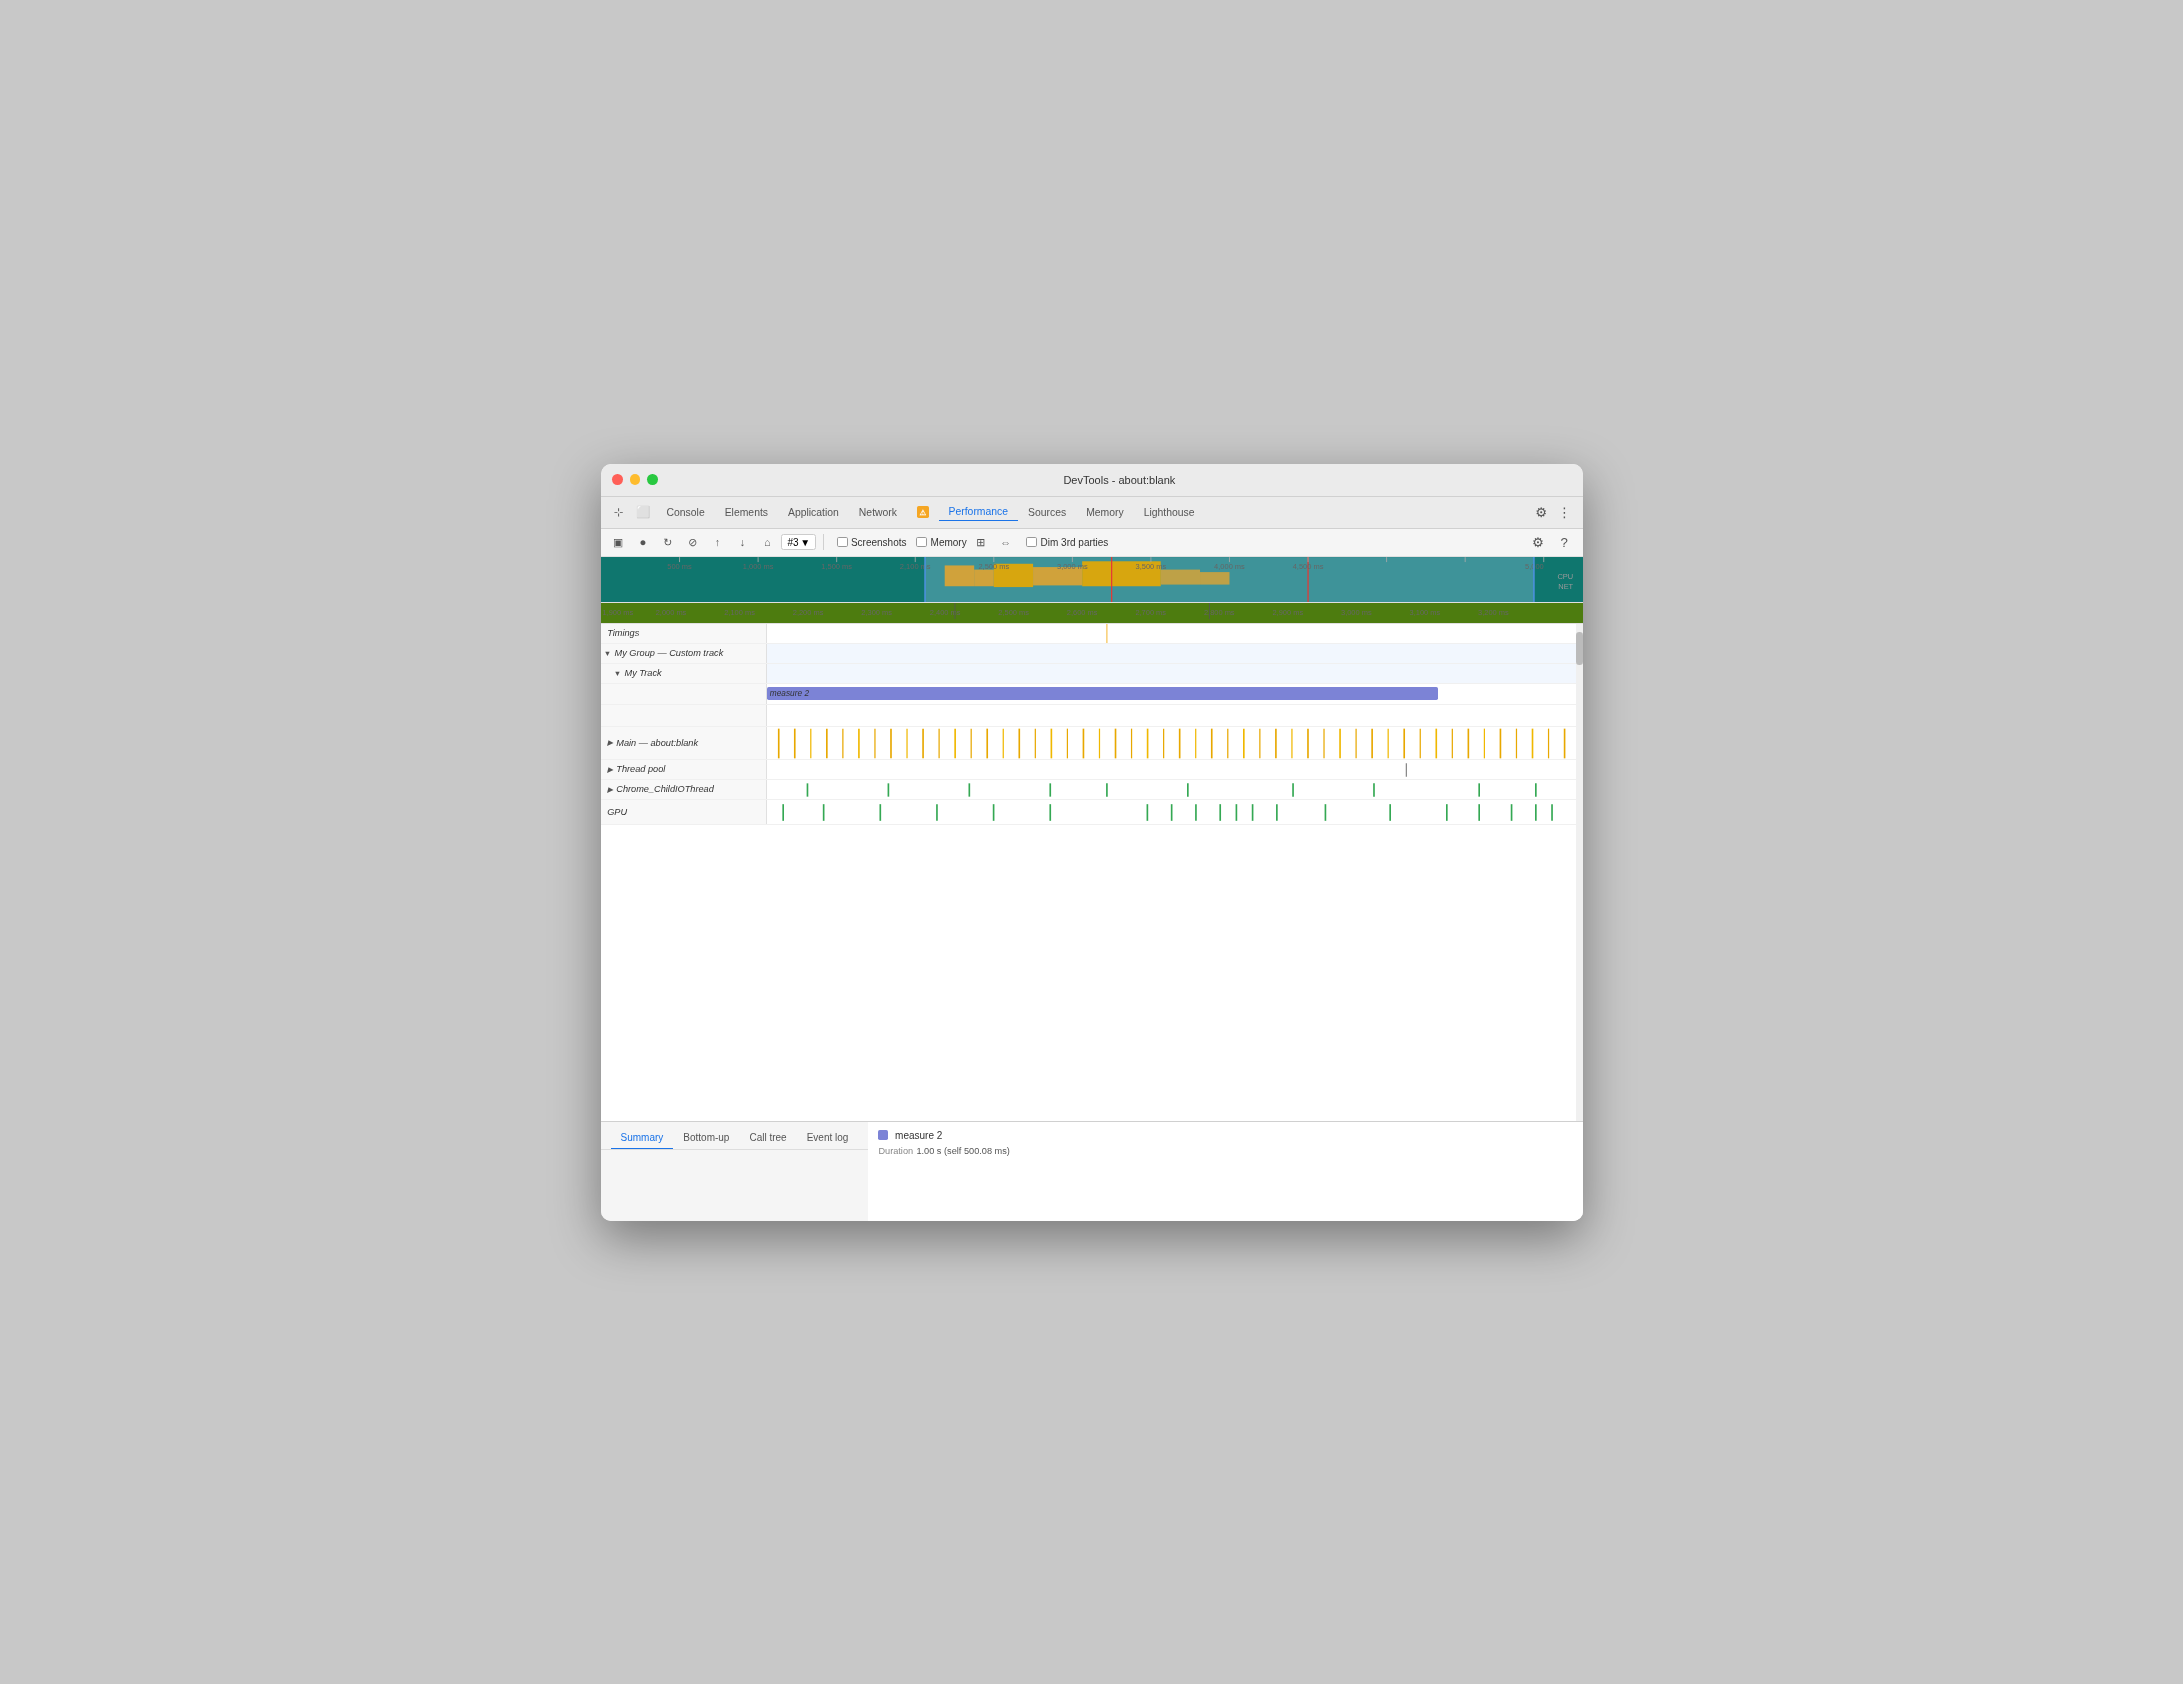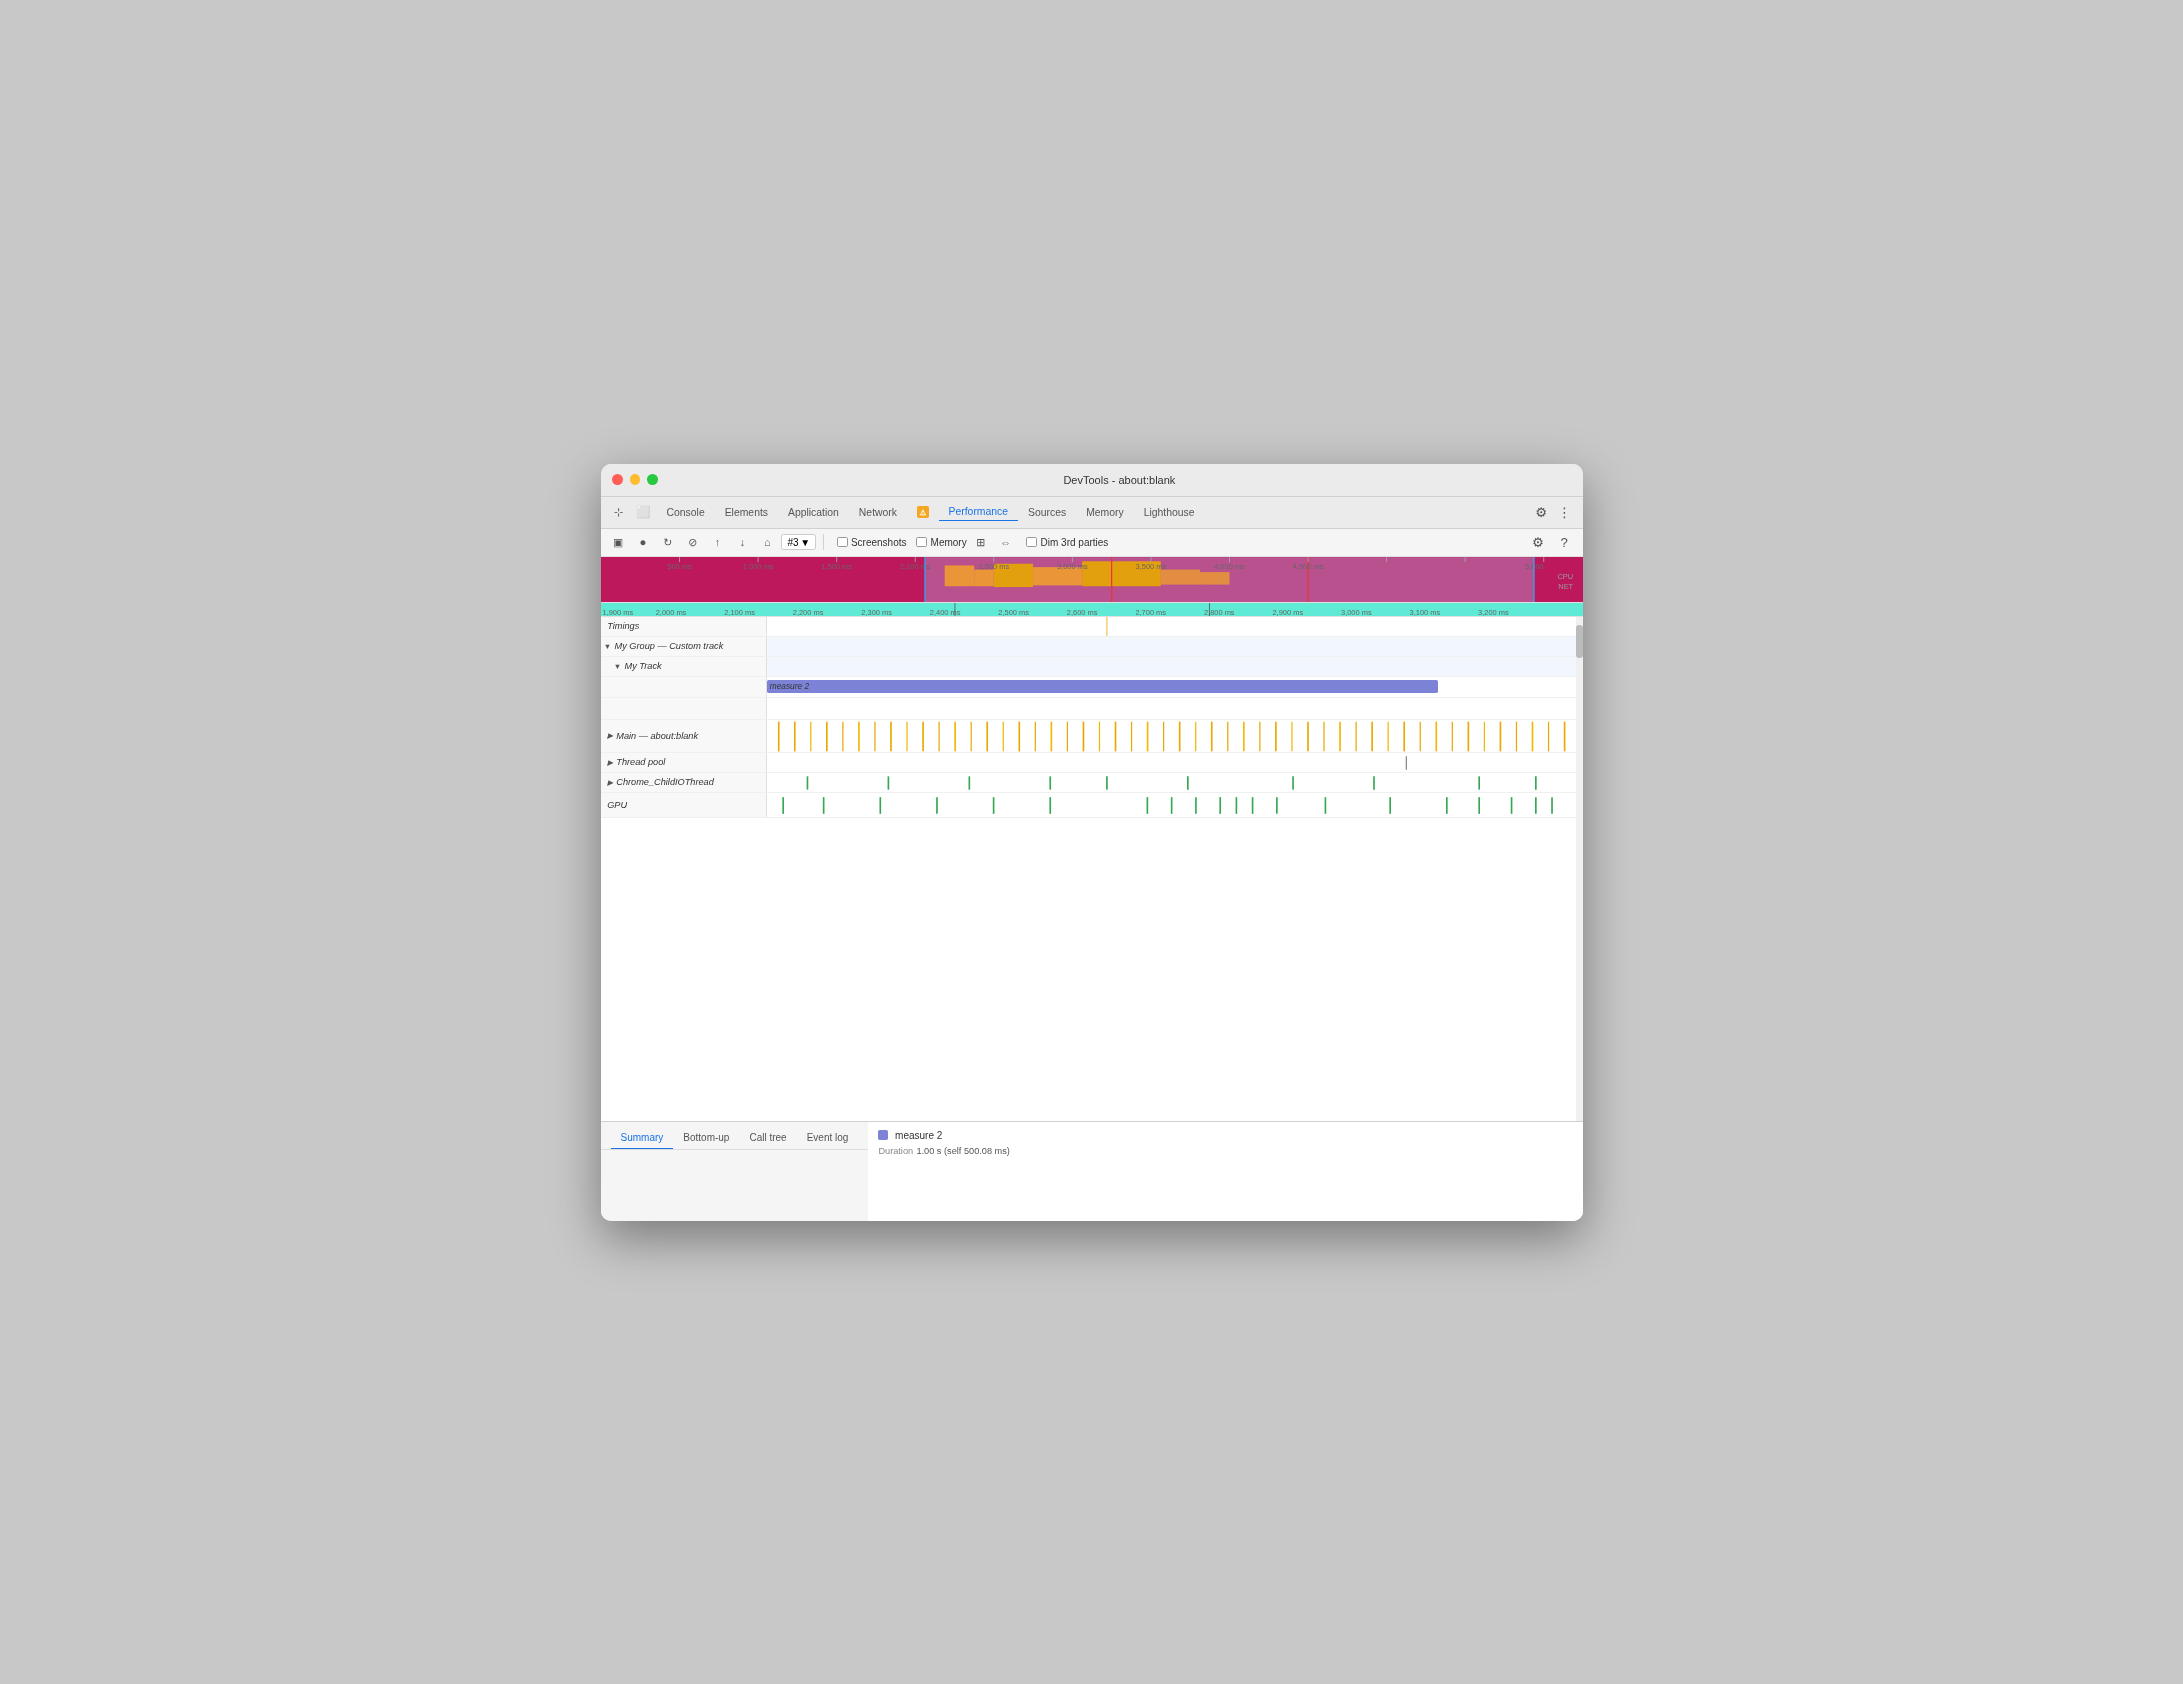--- a/index.html
+++ b/index.html
@@ -136,21 +136,21 @@
     }
     
     .timeline-container {
       flex: 1;
       display: flex;
       flex-direction: column;
       overflow: hidden;
     }
     .overview-bar {
       height: 46px;
-      background: #be185d;
+      background: #0f766e;
       border-bottom: 0.8px solid #e0e0e0;
       position: relative;
       overflow: hidden;
       flex-shrink: 0;
     }
     .tracks-area {
       flex: 1;
       overflow-y: auto;
       overflow-x: hidden;
       background: #fff;
@@ -402,21 +402,21 @@
         <text x="96%" y="14" font-size="9" fill="#666" text-anchor="end">5,000</text>
 
         <text x="99%" y="26" font-size="9" fill="#999" text-anchor="end">CPU</text>
         <text x="99%" y="38" font-size="9" fill="#999" text-anchor="end">NET</text>
 
         <line x1="33%" y1="0" x2="33%" y2="55" stroke="#4a90d9" stroke-width="2"></line>
         <line x1="95%" y1="0" x2="95%" y2="55" stroke="#4a90d9" stroke-width="2"></line>
       </svg>
     </div>
 
-    <div style="height:14px; background:#5eead4; border-bottom:0.8px solid #e0e0e0; position:relative; overflow:hidden; flex-shrink:0;">
+    <div style="height:21px; background:#4d7c0f; border-bottom:0.8px solid #e0e0e0; position:relative; overflow:hidden; flex-shrink:0;">
       <svg width="100%" height="16.6" viewBox="0 0 1180 20">
         <text x="0%" y="14" font-size="9" fill="#666">1,900 ms</text>
         <text x="7%" y="14" font-size="9" fill="#666" text-anchor="middle">2,000 ms</text>
         <text x="14%" y="14" font-size="9" fill="#666" text-anchor="middle">2,100 ms</text>
         <text x="21%" y="14" font-size="9" fill="#666" text-anchor="middle">2,200 ms</text>
         <text x="28%" y="14" font-size="9" fill="#666" text-anchor="middle">2,300 ms</text>
         <text x="35%" y="14" font-size="9" fill="#666" text-anchor="middle">2,400 ms</text>
         <text x="42%" y="14" font-size="9" fill="#666" text-anchor="middle">2,500 ms</text>
         <text x="49%" y="14" font-size="9" fill="#666" text-anchor="middle">2,600 ms</text>
         <text x="56%" y="14" font-size="9" fill="#666" text-anchor="middle">2,700 ms</text>

